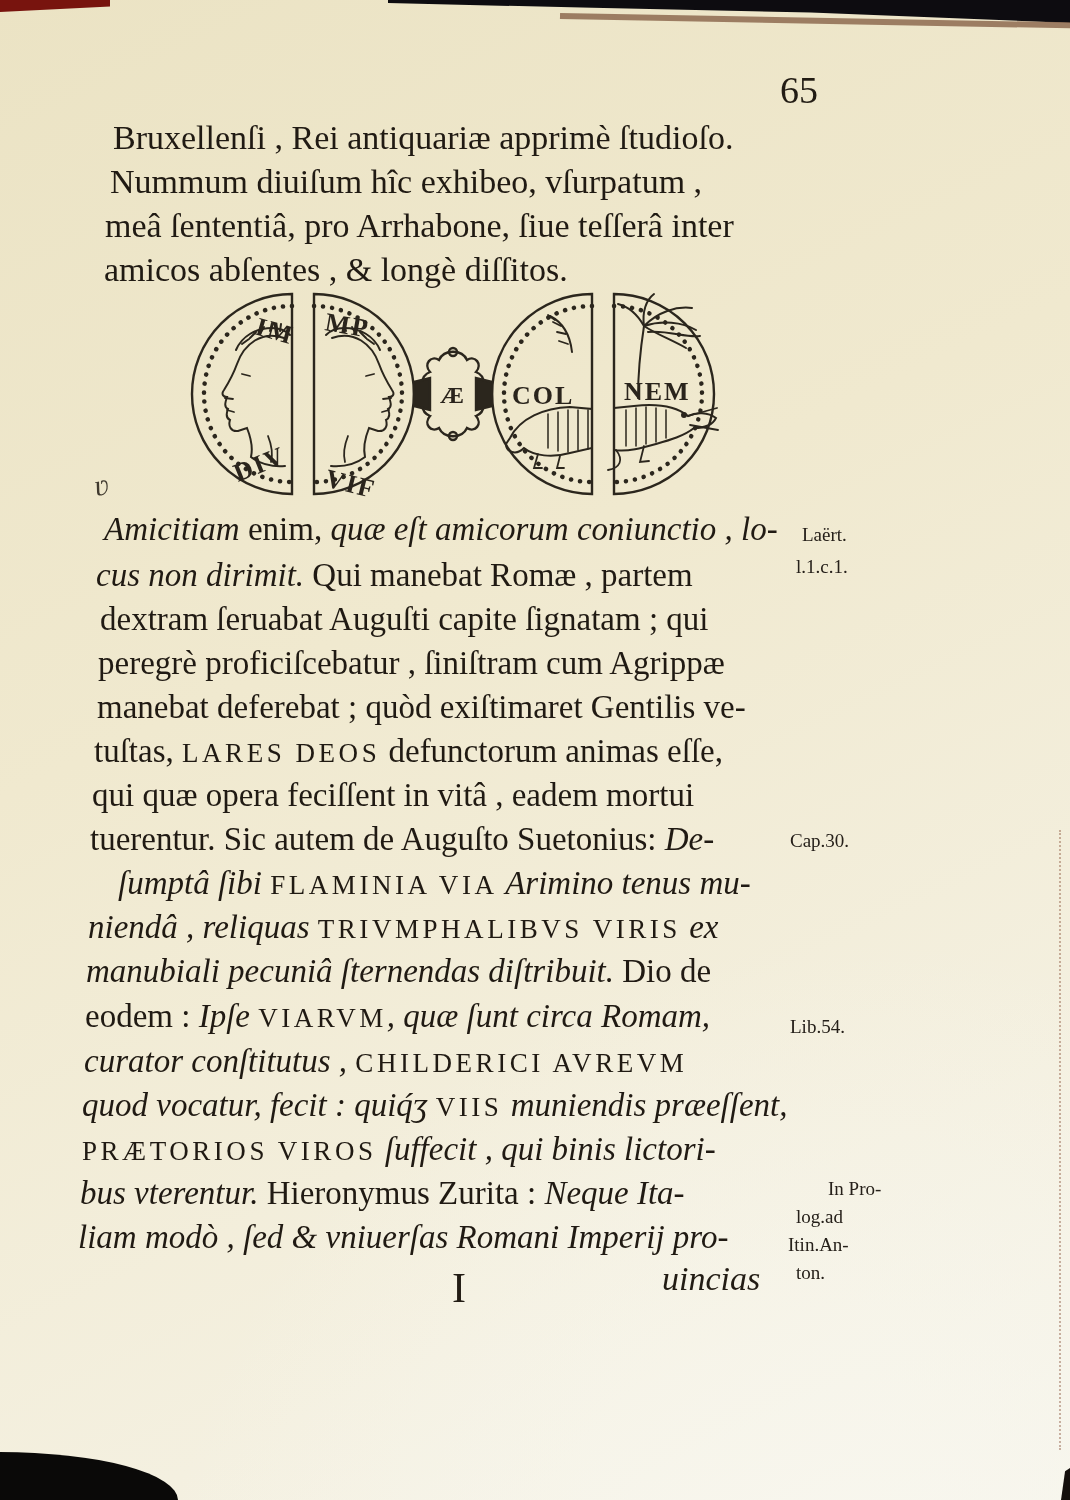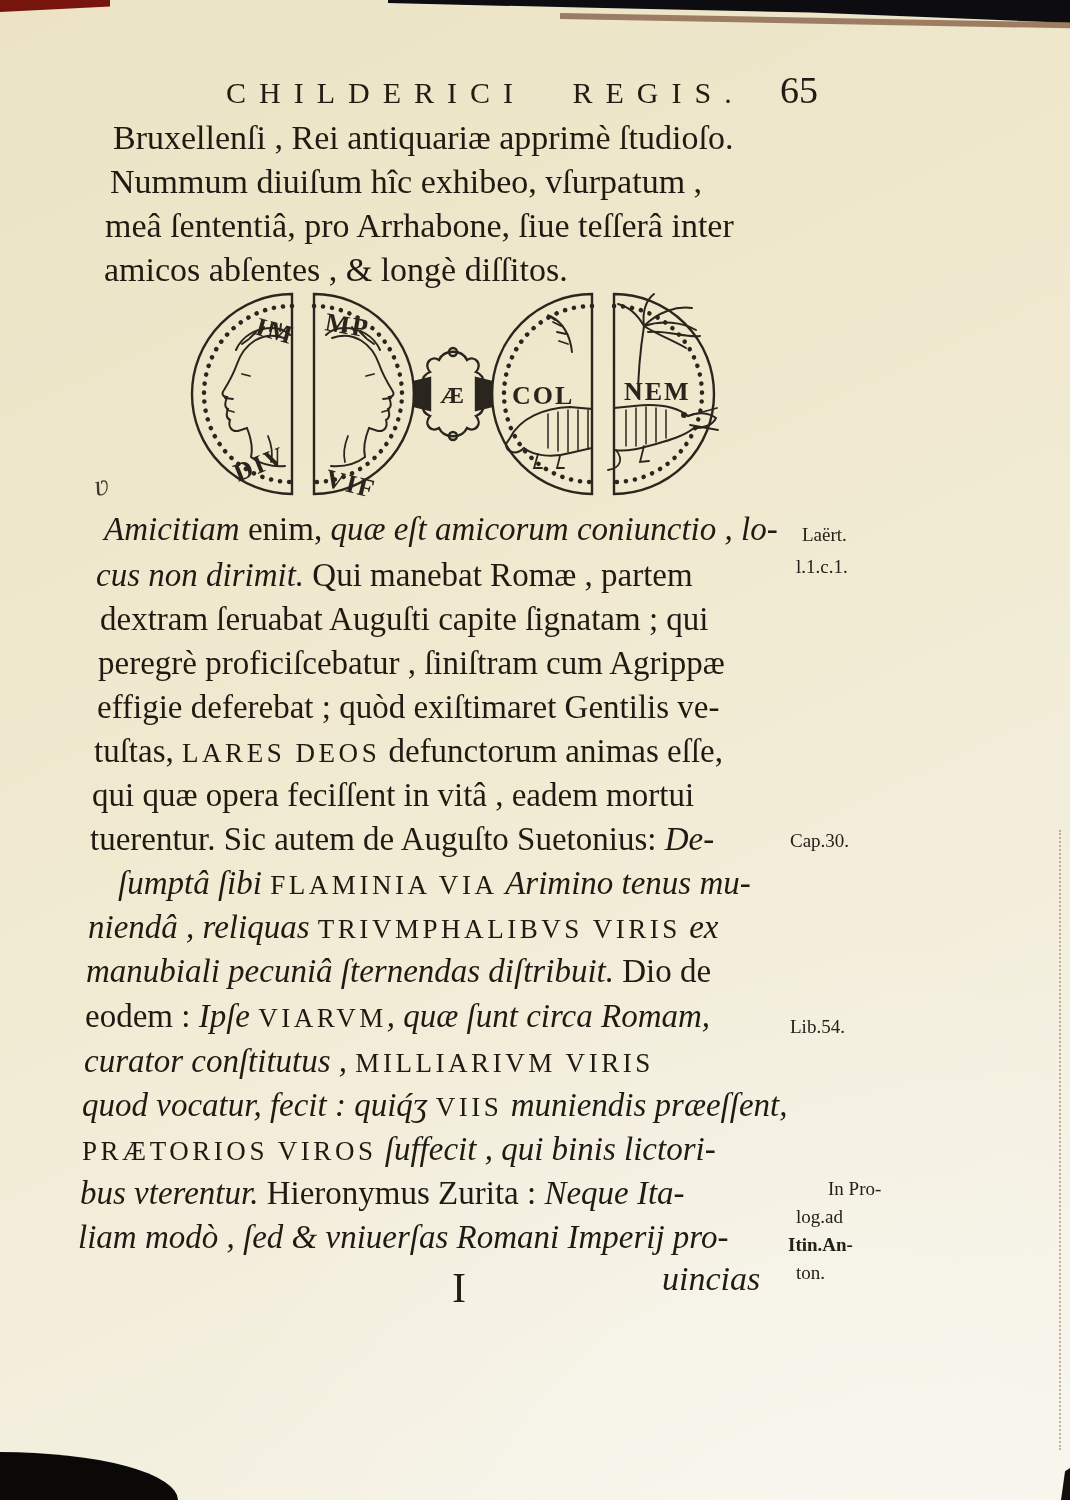--- a/index.html
+++ b/index.html
@@ -54,21 +54,20 @@
 
 <div class="page">
 
   <div class="edge edge-top-black"></div>
   <div class="edge edge-top-brown"></div>
   <div class="edge edge-red-corner"></div>
   <div class="edge edge-bottom-left"></div>
   <div class="edge edge-bottom-right"></div>
   <div class="edge edge-dotted-right"></div>
 
-  <div class="running-head">CHILDERICI REGIS.</div>
   <div class="page-number">65</div>
 
   <svg class="coin" width="560" height="216" viewBox="0 0 560 216">
     <g stroke="#2b261d" fill="none" stroke-width="2.4" stroke-linecap="round">
 
       <g>
         <path d="M120,8 A100,100 0 0 0 20,108 A100,100 0 0 0 120,208 Z"></path>
         <path d="M120,20 A88,88 0 0 0 32,108 A88,88 0 0 0 120,196" stroke-width="4.5" stroke-dasharray="0.1 9"></path>
       </g>
 
@@ -148,43 +147,43 @@
 
   <div id="lines">
       <div class="line" style="top: 118px; left: 113px; font-size: 34px;"><span class="seg-r">Bruxellenſi , Rei antiquariæ apprimè ſtudioſo.</span></div>
       <div class="line" style="top: 162px; left: 110px; font-size: 34px;"><span class="seg-r">Nummum diuiſum  hîc exhibeo, vſurpatum ,</span></div>
       <div class="line" style="top: 206px; left: 105px; font-size: 34px;"><span class="seg-r">meâ ſententiâ, pro Arrhabone, ſiue teſſerâ inter</span></div>
       <div class="line" style="top: 250px; left: 104px; font-size: 34px;"><span class="seg-r">amicos abſentes , &amp; longè diſſitos.</span></div>
       <div class="line" style="top: 510px; left: 104px;"><span class="seg-i">Amicitiam</span><span class="seg-r"> enim, </span><span class="seg-i">quæ eſt amicorum coniunctio , lo-</span></div>
       <div class="line" style="top: 556px; left: 96px;"><span class="seg-i">cus non dirimit.</span><span class="seg-r">  Qui manebat Romæ ,  partem</span></div>
       <div class="line" style="top: 600px; left: 100px;"><span class="seg-r">dextram ſeruabat Auguſti capite ſignatam ; qui</span></div>
       <div class="line" style="top: 644px; left: 98px;"><span class="seg-r">peregrè proficiſcebatur , ſiniſtram cum Agrippæ</span></div>
-      <div class="line" style="top: 688px; left: 97px;"><span class="seg-r">effigie deferebat ;  quòd exiſtimaret  Gentilis ve-</span></div>
+      <div class="line" style="top: 688px; left: 97px;"><span class="seg-r">manebat deferebat ;  quòd exiſtimaret  Gentilis ve-</span></div>
       <div class="line" style="top: 732px; left: 94px;"><span class="seg-r">tuſtas, </span><span class="seg-c">LARES  DEOS</span><span class="seg-r"> defunctorum animas eſſe,</span></div>
       <div class="line" style="top: 776px; left: 92px;"><span class="seg-r">qui quæ opera feciſſent in vitâ ,  eadem  mortui</span></div>
       <div class="line" style="top: 820px; left: 90px;"><span class="seg-r">tuerentur.  Sic autem de Auguſto Suetonius: </span><span class="seg-i">De-</span></div>
       <div class="line" style="top: 864px; left: 90px; margin-left: 28px;"><span class="seg-i">ſumptâ ſibi </span><span class="seg-c">FLAMINIA  VIA</span><span class="seg-i"> Arimino tenus mu-</span></div>
       <div class="line" style="top: 908px; left: 88px;"><span class="seg-i">niendâ ,  reliquas </span><span class="seg-c">TRIVMPHALIBVS  VIRIS</span><span class="seg-i"> ex</span></div>
       <div class="line" style="top: 952px; left: 86px;"><span class="seg-i">manubiali pecuniâ ſternendas diſtribuit.</span><span class="seg-r">  Dio de</span></div>
       <div class="line" style="top: 997px; left: 85px;"><span class="seg-r">eodem :  </span><span class="seg-i">Ipſe </span><span class="seg-c">VIARVM</span><span class="seg-i">, quæ ſunt circa Romam,</span></div>
-      <div class="line" style="top: 1042px; left: 84px;"><span class="seg-i">curator conſtitutus ,  </span><span class="seg-c">MILLIARIVM  VIRIS</span></div>
+      <div class="line" style="top: 1042px; left: 84px;"><span class="seg-i">curator conſtitutus ,  </span><span class="seg-c">CHILDERICI  AVREVM</span></div>
       <div class="line" style="top: 1086px; left: 82px;"><span class="seg-i">quod vocatur, fecit : quiq́ʒ </span><span class="seg-c">VIIS</span><span class="seg-i"> muniendis præeſſent,</span></div>
       <div class="line" style="top: 1130px; left: 82px;"><span class="seg-c">PRÆTORIOS  VIROS</span><span class="seg-i"> ſuffecit , qui binis lictori-</span></div>
       <div class="line" style="top: 1174px; left: 80px;"><span class="seg-i">bus vterentur.</span><span class="seg-r"> Hieronymus Zurita : </span><span class="seg-i">Neque Ita-</span></div>
       <div class="line" style="top: 1218px; left: 78px;"><span class="seg-i">liam modò , ſed &amp; vniuerſas Romani Imperij pro-</span></div>
     </div>
 
   <div id="notes">
       <div class="mnote" style="top: 524px; left: 802px;">Laërt.</div>
       <div class="mnote" style="top: 556px; left: 796px;">l.1.c.1.</div>
       <div class="mnote" style="top: 830px; left: 790px;">Cap.30.</div>
       <div class="mnote" style="top: 1016px; left: 790px;">Lib.54.</div>
       <div class="mnote" style="top: 1178px; left: 828px;">In Pro-</div>
       <div class="mnote" style="top: 1206px; left: 796px;">log.ad</div>
-      <div class="mnote" style="top: 1234px; left: 788px; font-weight: bold;">Itin.An-</div>
+      <div class="mnote" style="top: 1234px; left: 788px;">Itin.An-</div>
       <div class="mnote" style="top: 1262px; left: 796px;">ton.</div>
     </div>
 
   <div class="margin-mark">ʋ</div>
 
   <div class="signature">I</div>
   <div class="catchword">uincias</div>
 
 </div>
 

